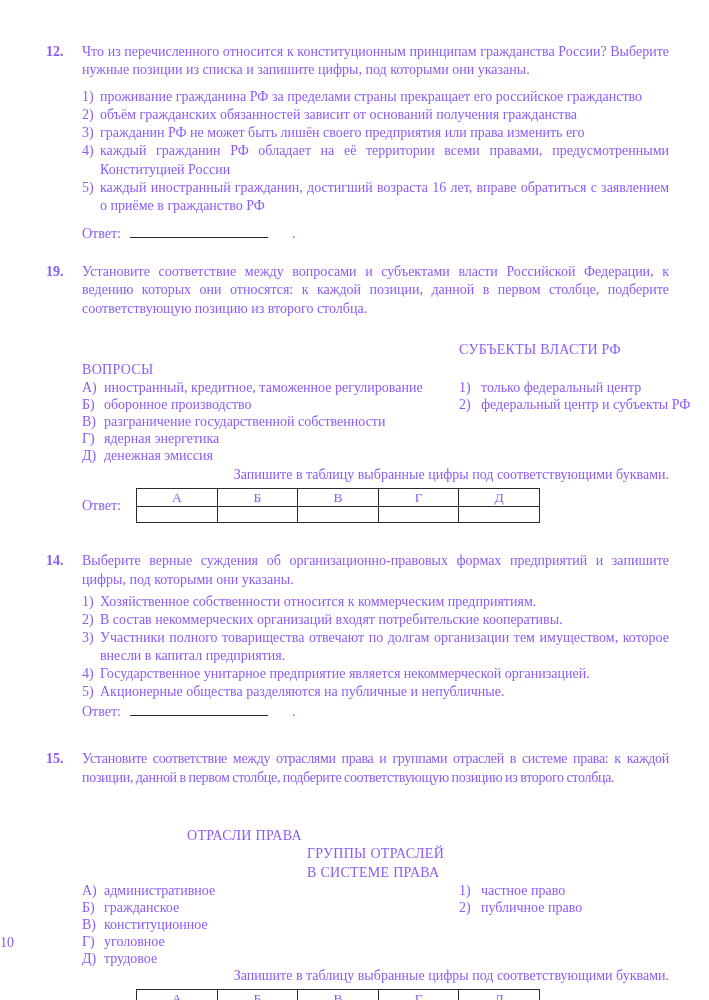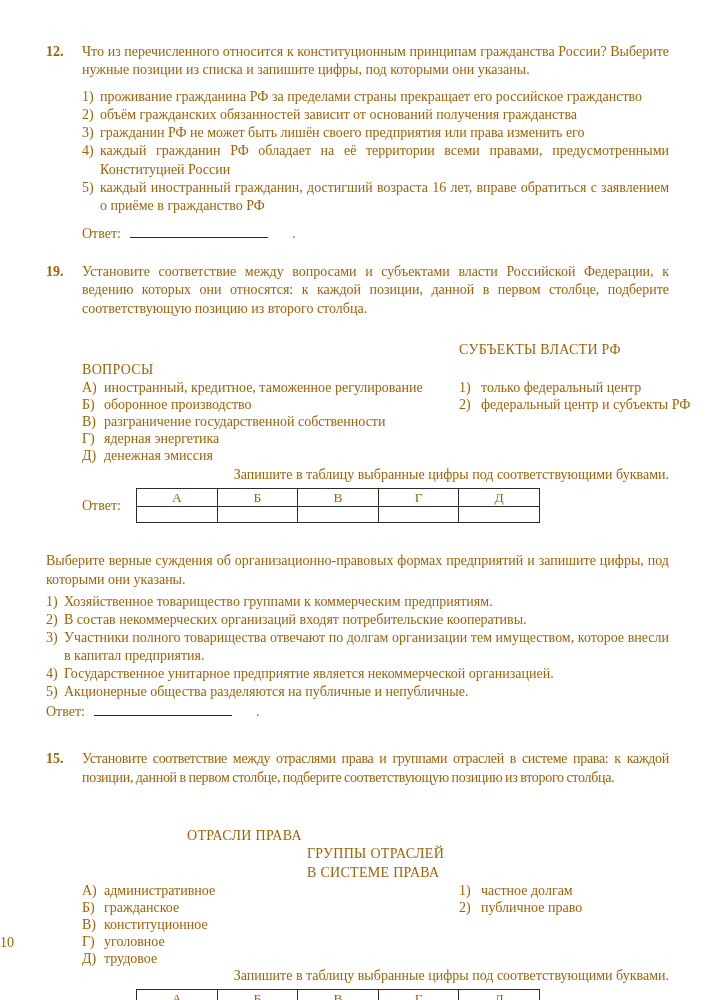--- a/index.html
+++ b/index.html
@@ -1,21 +1,21 @@
 <!DOCTYPE html>
 <html lang="ru"><head>
 <meta charset="utf-8">
 <style>
   html,body { margin:0; padding:0; background:#e8e8e8; }
   .page {
     position:relative;
     width:709px; height:1000px;
     margin:0 auto;
     background:#ffffff;
-    color:#a16207;
+    color:#8b5cf6;
     font-family:"Liberation Serif","DejaVu Serif",serif;
     font-size:14px; line-height:18.3px;
     overflow:hidden;
   }
   .content { padding:43px 40px 0 46px; }
 
   .q { display:flex; }
   .qnum { width:36px; flex:none; font-weight:700; }
   .qbody { flex:1; min-width:0; }
   .para { text-align:justify; }
@@ -127,24 +127,25 @@
               <div class="tcell"></div>
               <div class="tcell"></div>
               <div class="tcell"></div>
             </div>
           </div>
         </div>
       </div>
     </div>
 
     <div class="q q14">
+      <div class="qnum">14.</div>
       <div class="qbody">
         <div class="para">Выберите верные суждения об организационно-правовых формах предприятий и запишите цифры, под которыми они указаны.</div>
         <div class="opts">
-          <div class="opt"><span class="mk">1)</span><span>Хозяйственное товарищество группами к коммерческим предприятиям.</span></div>
+          <div class="opt"><span class="mk">1)</span><span>Хозяйственное собственности относится к коммерческим предприятиям.</span></div>
           <div class="opt"><span class="mk">2)</span><span>В состав некоммерческих организаций входят потребительские кооперативы.</span></div>
           <div class="opt"><span class="mk">3)</span><span>Участники полного товарищества отвечают по долгам организации тем имуществом, которое внесли в капитал предприятия.</span></div>
           <div class="opt"><span class="mk">4)</span><span>Государственное унитарное предприятие является некоммерческой организацией.</span></div>
           <div class="opt"><span class="mk">5)</span><span>Акционерные общества разделяются на публичные и непубличные.</span></div>
         </div>
         <div class="ansrow">
           <span class="anslabel">Ответ:</span><span class="ansline"></span><span class="ansdot">.</span>
         </div>
       </div>
     </div>
@@ -162,21 +163,21 @@
         </div>
         <div class="match-body">
           <div class="mb-left">
             <div class="mitem"><span class="mk">А)</span><span>административное</span></div>
             <div class="mitem"><span class="mk">Б)</span><span>гражданское</span></div>
             <div class="mitem"><span class="mk">В)</span><span>конституционное</span></div>
             <div class="mitem"><span class="mk">Г)</span><span>уголовное</span></div>
             <div class="mitem"><span class="mk">Д)</span><span>трудовое</span></div>
           </div>
           <div class="mb-right">
-            <div class="mitem"><span class="mk">1)</span><span>частное долгам</span></div>
+            <div class="mitem"><span class="mk">1)</span><span>частное право</span></div>
             <div class="mitem"><span class="mk">2)</span><span>публичное право</span></div>
           </div>
         </div>
         <div class="fill">Запишите в таблицу выбранные цифры под соответствующими буквами.</div>
         <div class="tabrow">
           <span class="tablabel">Ответ:</span>
           <div class="atable">
             <div class="trow head">
               <div class="tcell">А</div>
               <div class="tcell">Б</div>

